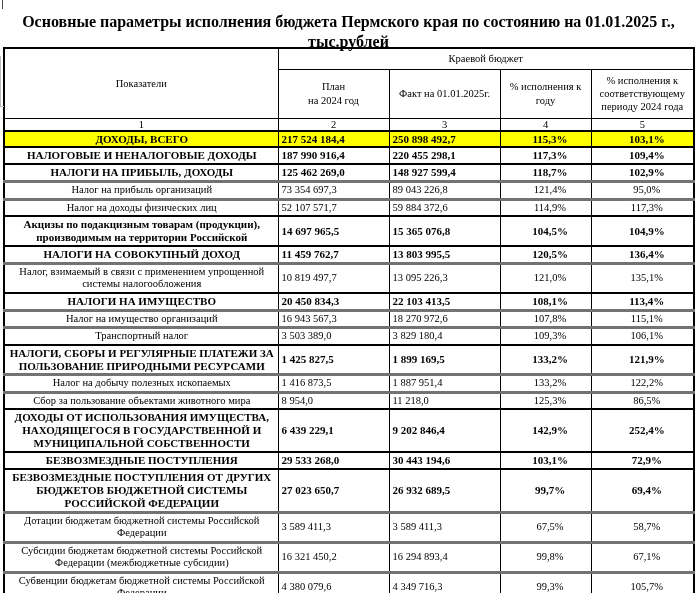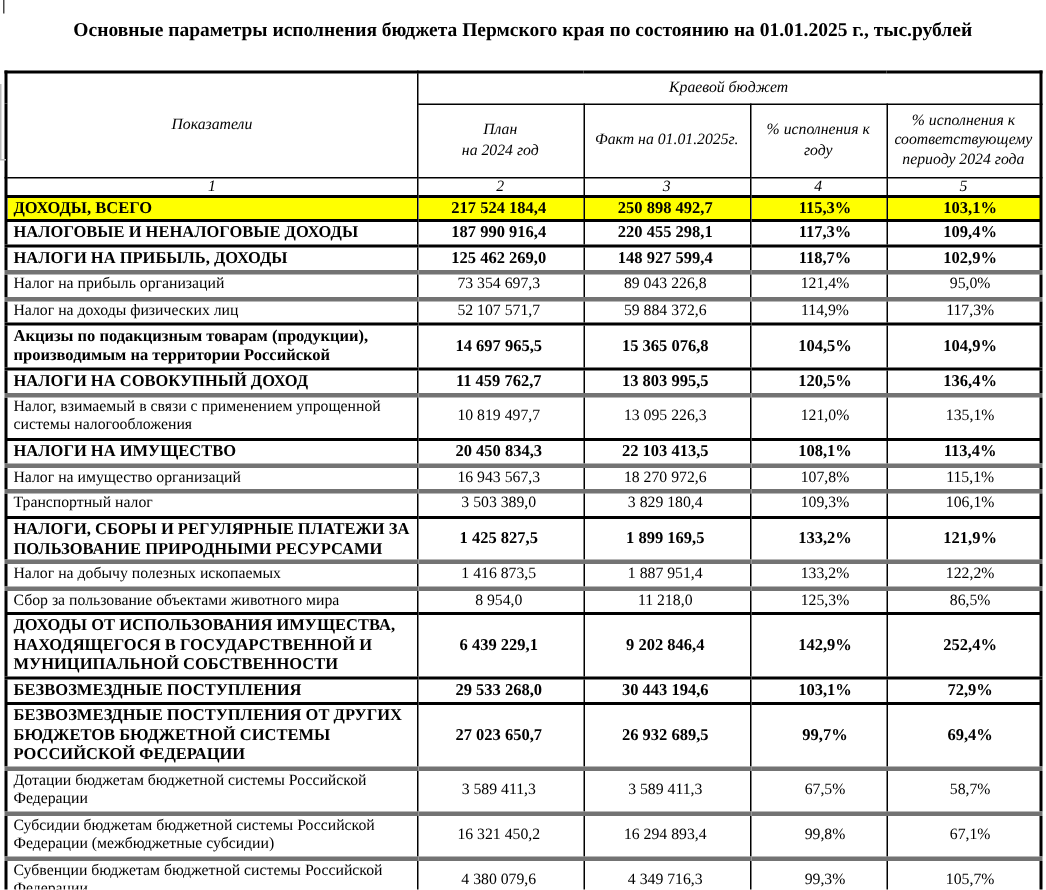--- a/index.html
+++ b/index.html
@@ -14,21 +14,21 @@
   }
   .edge-tick-top  { position:absolute; left:2px; top:0;    width:1px; height:9px;  background:#4a4a4a; }
   .edge-line-left { position:absolute; left:0;   top:56px; width:1px; height:50px; background:#bcbcbc; }
   .edge-tick-left { position:absolute; left:0;   top:106px;width:4px; height:1px;  background:#bcbcbc; }
 
   .title {
     padding-top: 12px;
     height: 47px;
     text-align: center;
     font-weight: bold;
-    font-size: 13px;
+    font-size: 16px;
     line-height: 1.25;
   }
 
   table.budget {
     border-collapse: collapse;
     table-layout: fixed;
     margin-left: 3px;
     width: 690px;
     border: 2px solid #000;
   }
@@ -38,39 +38,38 @@
     overflow: hidden;
   }
 
   
   thead td {
     text-align: center;
     font-size: 10.5px;
     line-height: 1.25;
     white-space: pre-line;
     padding: 1px 2px;
-    font-style: italic;
   }
   tr.group-row   { height: 21px; }
   tr.subhead-row { height: 49px; }
   tr.nums-row td { height: 12px; padding: 0; line-height: 1.05; font-size: 10.5px; }
 
   
   tbody td { font-size: 10.5px; line-height: 1.18; padding: 1px 3px; }
   tbody tr.section td,
   tbody tr.total td {
     border-top: 2px solid #000;
     font-weight: bold;
     font-size: 11px;
   }
   tbody tr.detail td { border-top: 3px solid #737373; }
   tbody tr.total td { background: #FFFF00; }
 
-  td.label { text-align: left; white-space: pre-line; padding-left: 4px; }
-  td.num   { text-align: center; white-space: nowrap; padding-right: 5px; }
+  td.label { text-align: center; white-space: pre-line; padding-left: 4px; }
+  td.num   { text-align: left; white-space: nowrap; padding-right: 5px; }
   td.pct   { text-align: center; white-space: nowrap; padding-left: 12px; }
 </style>
 </head>
 <body>
 
 <div class="edge-tick-top"></div>
 <div class="edge-line-left"></div>
 <div class="edge-tick-left"></div>
 
 <div class="title">Основные параметры исполнения бюджета Пермского края по состоянию на 01.01.2025 г., тыс.рублей</div>

